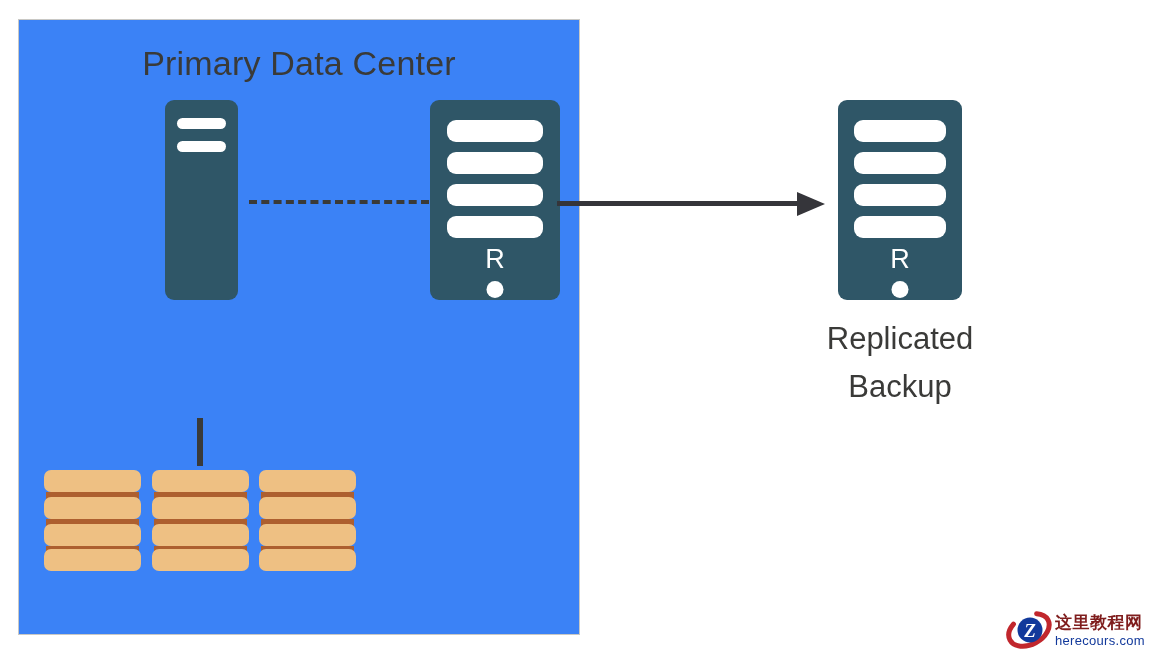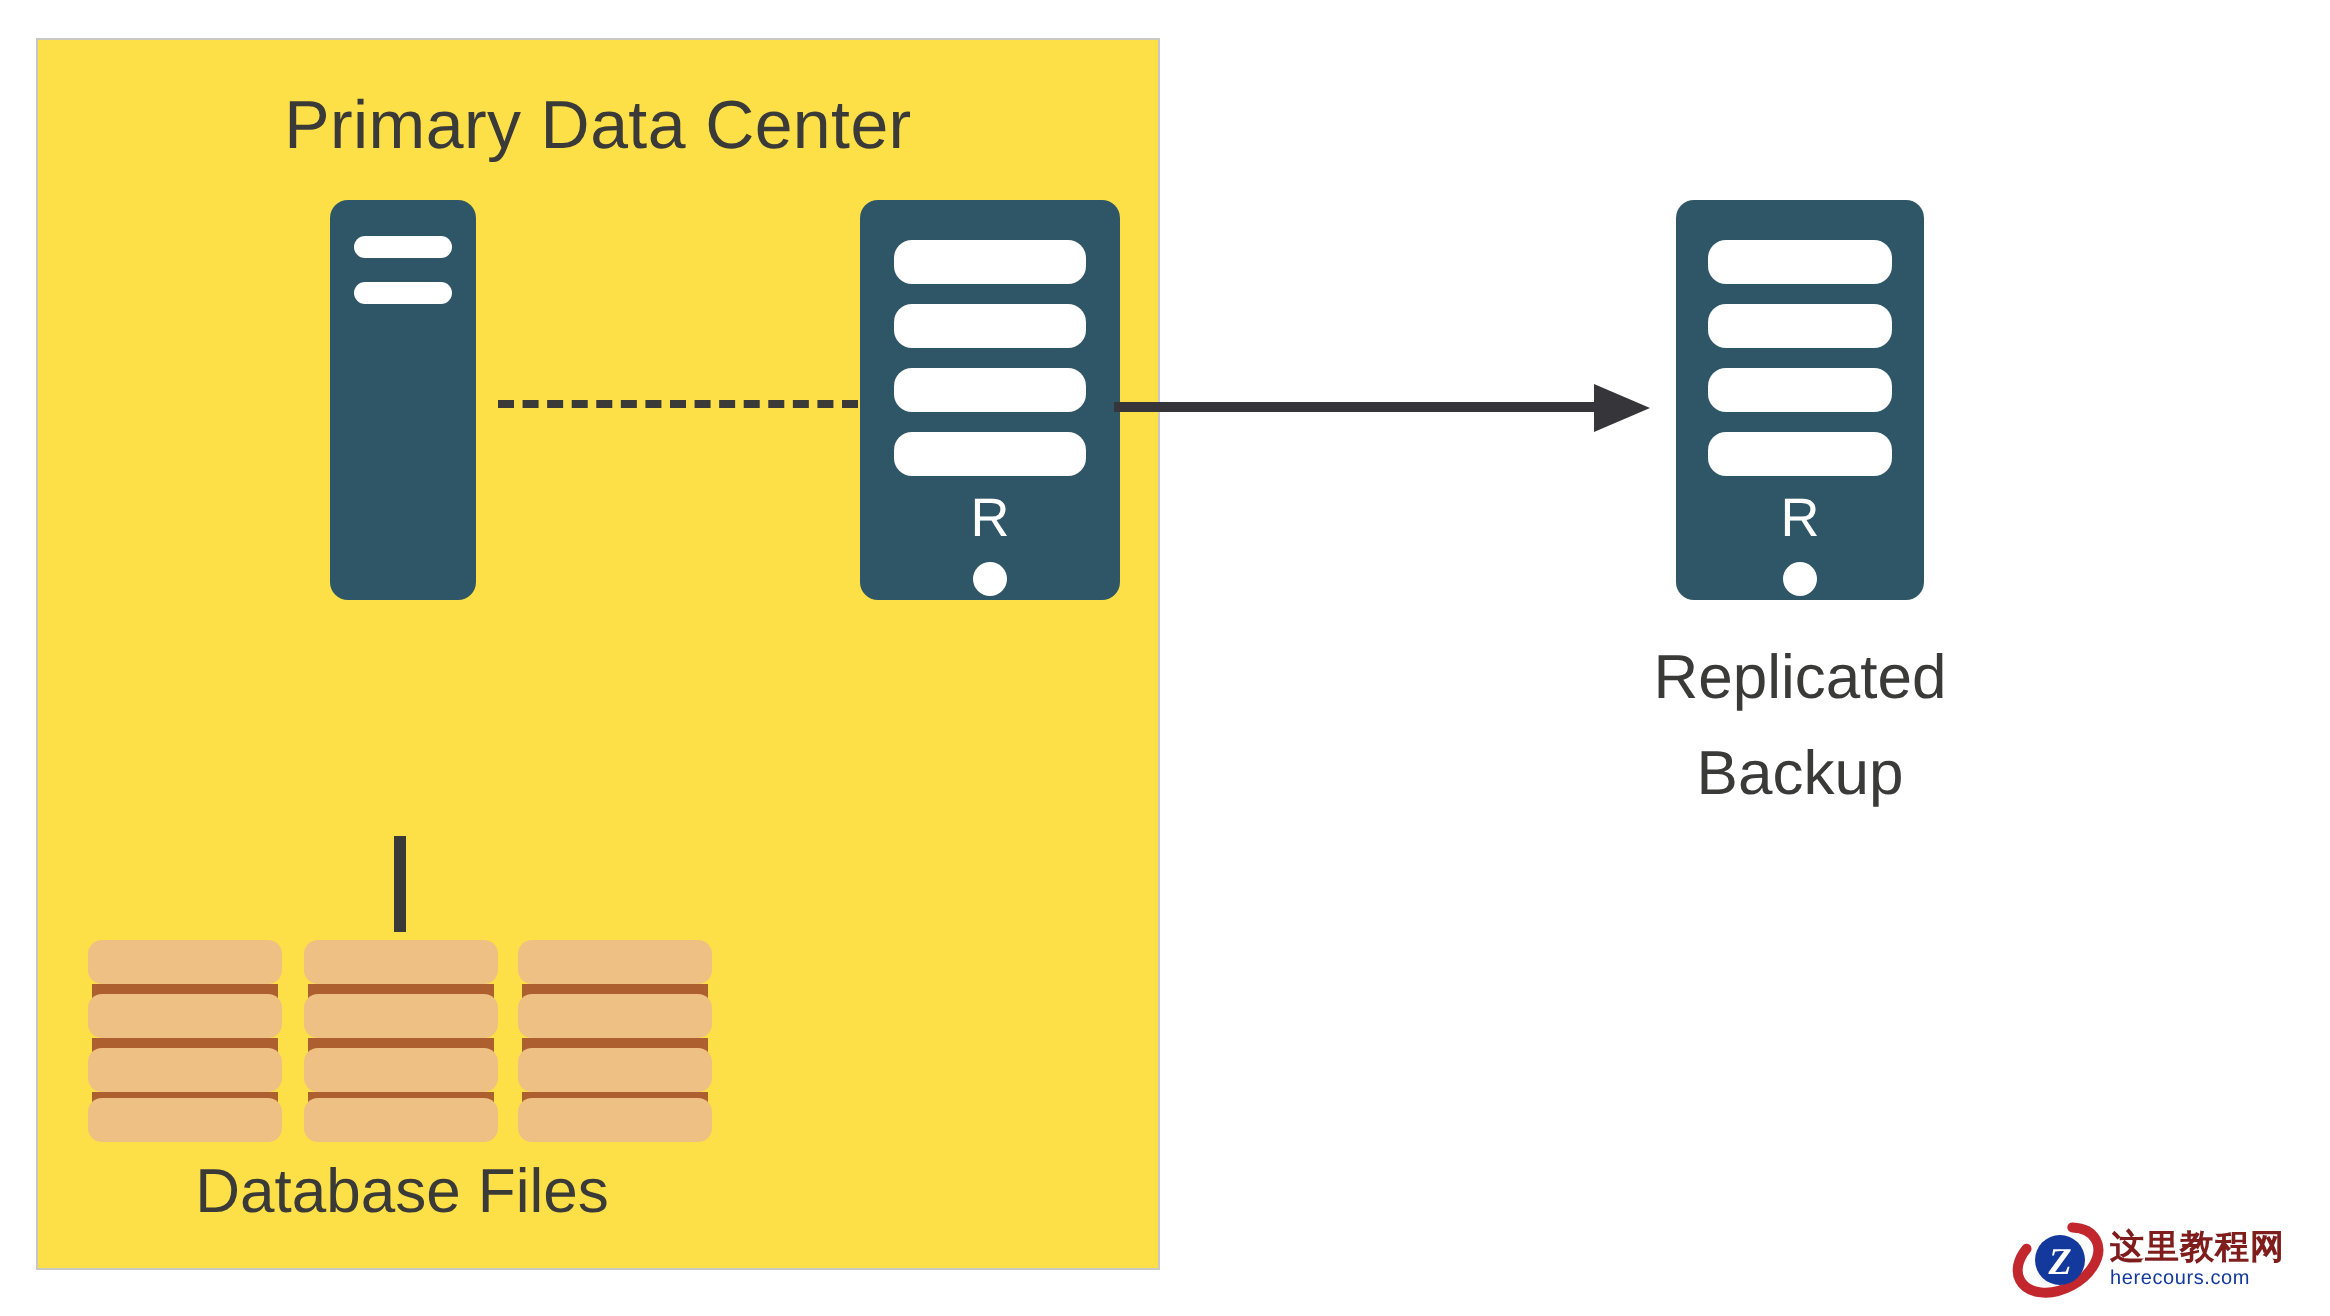--- a/index.html
+++ b/index.html
@@ -12,21 +12,21 @@
     width: 1165px;
     height: 658px;
     background: #ffffff;
     font-family: "Liberation Sans", sans-serif;
     overflow: hidden;
   }
 
   
   .panel {
     position: absolute;
-    background: #fde047;
+    background: #3b82f6;
     box-sizing: border-box;
   }
   #panel-primary {
     left: 18px;
     top: 19px;
     width: 562px;
     height: 616px;
     border: 1.5px solid #c9c8c4;
   }
   #panel-remote {
@@ -206,21 +206,21 @@
   }
   #watermark .wm-cn {
     font-size: 17px;
     font-weight: bold;
     color: #7f1d1d;
     letter-spacing: 0.5px;
     white-space: nowrap;
   }
   #watermark .wm-url {
     margin-top: 3px;
-    font-size: 10px;
+    font-size: 13px;
     color: #12399b;
     letter-spacing: 0.3px;
     white-space: nowrap;
   }
 </style>
 </head>
 <body>
 
 <div id="canvas">
 
@@ -283,21 +283,20 @@
     <div class="db-stack">
       <div class="disk" style="top:0px;"></div>
       <div class="sep" style="top:22px;"></div>
       <div class="disk" style="top:27px;"></div>
       <div class="sep" style="top:49px;"></div>
       <div class="disk" style="top:54px;"></div>
       <div class="sep" style="top:76px;"></div>
       <div class="disk" style="top:79px;"></div>
     </div>
   </div>
-  <div id="db-files-caption">Database Files</div>
 
   <div id="watermark">
     <div class="wm-logo">
       <svg width="48" height="46" viewBox="0 0 48 46">
         <ellipse cx="24" cy="23" rx="21.5" ry="14.5" transform="rotate(-28 24 23)" fill="none" stroke="#c1272d" stroke-width="5" stroke-linecap="round" stroke-dasharray="74 26"></ellipse>
         <circle cx="25" cy="23" r="12.5" fill="#12399b"></circle>
         <text x="25" y="30" text-anchor="middle" font-family="'Liberation Serif', serif" font-size="19" font-weight="bold" font-style="italic" fill="#ffffff">Z</text>
       </svg>
     </div>
     <div class="wm-text">

